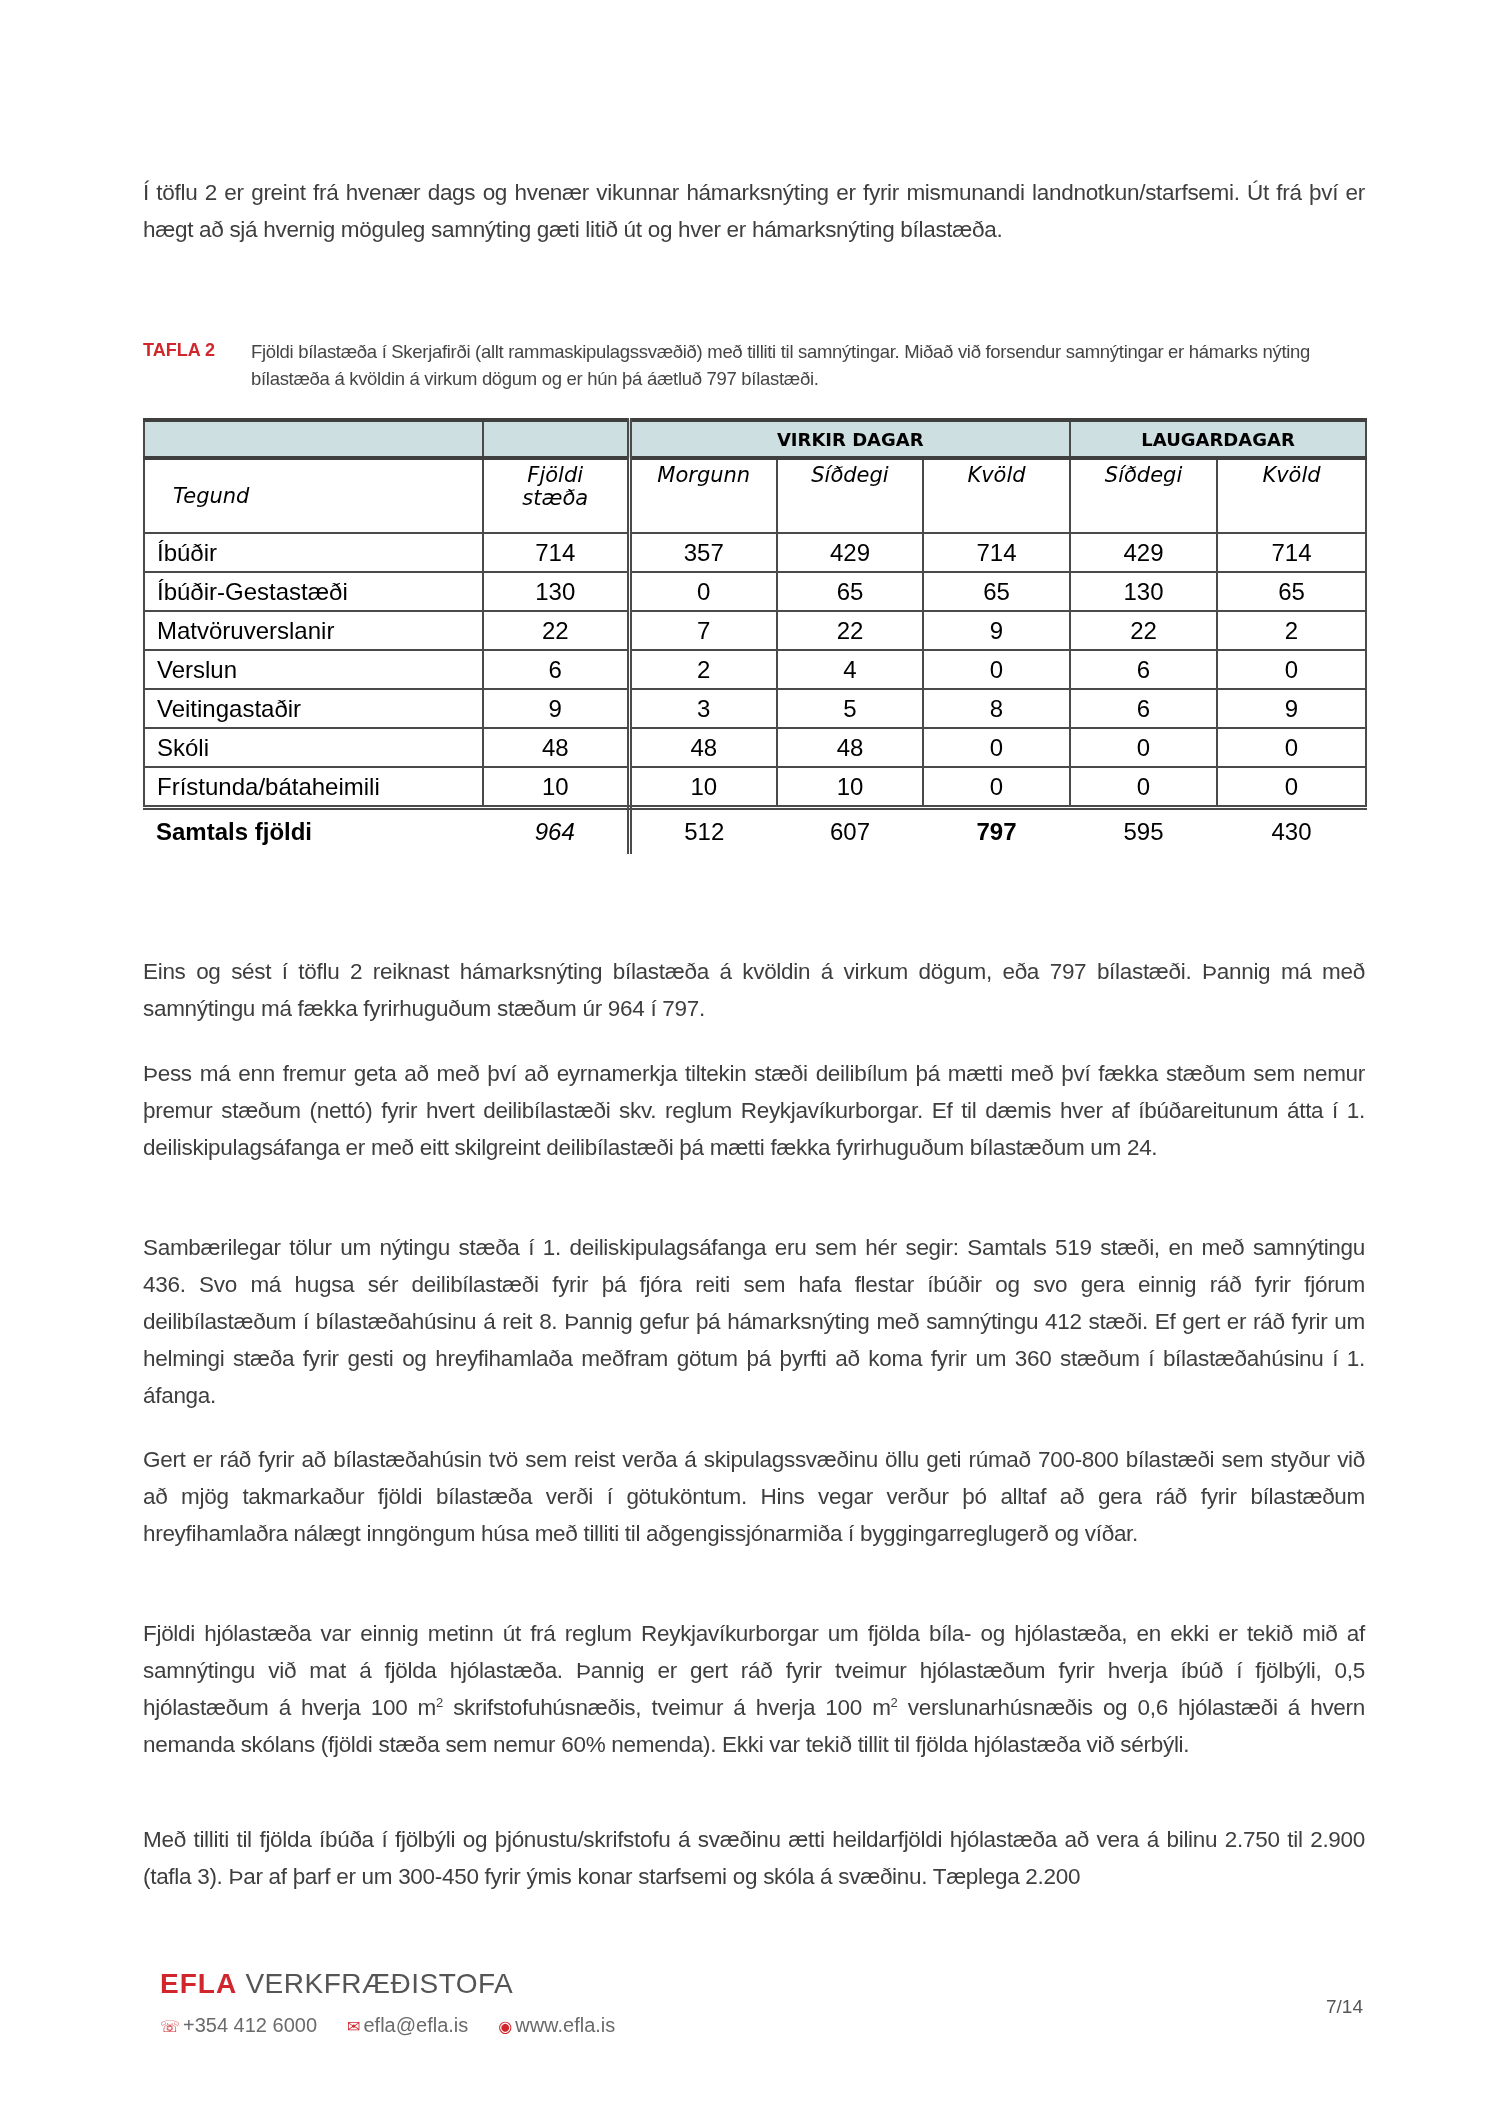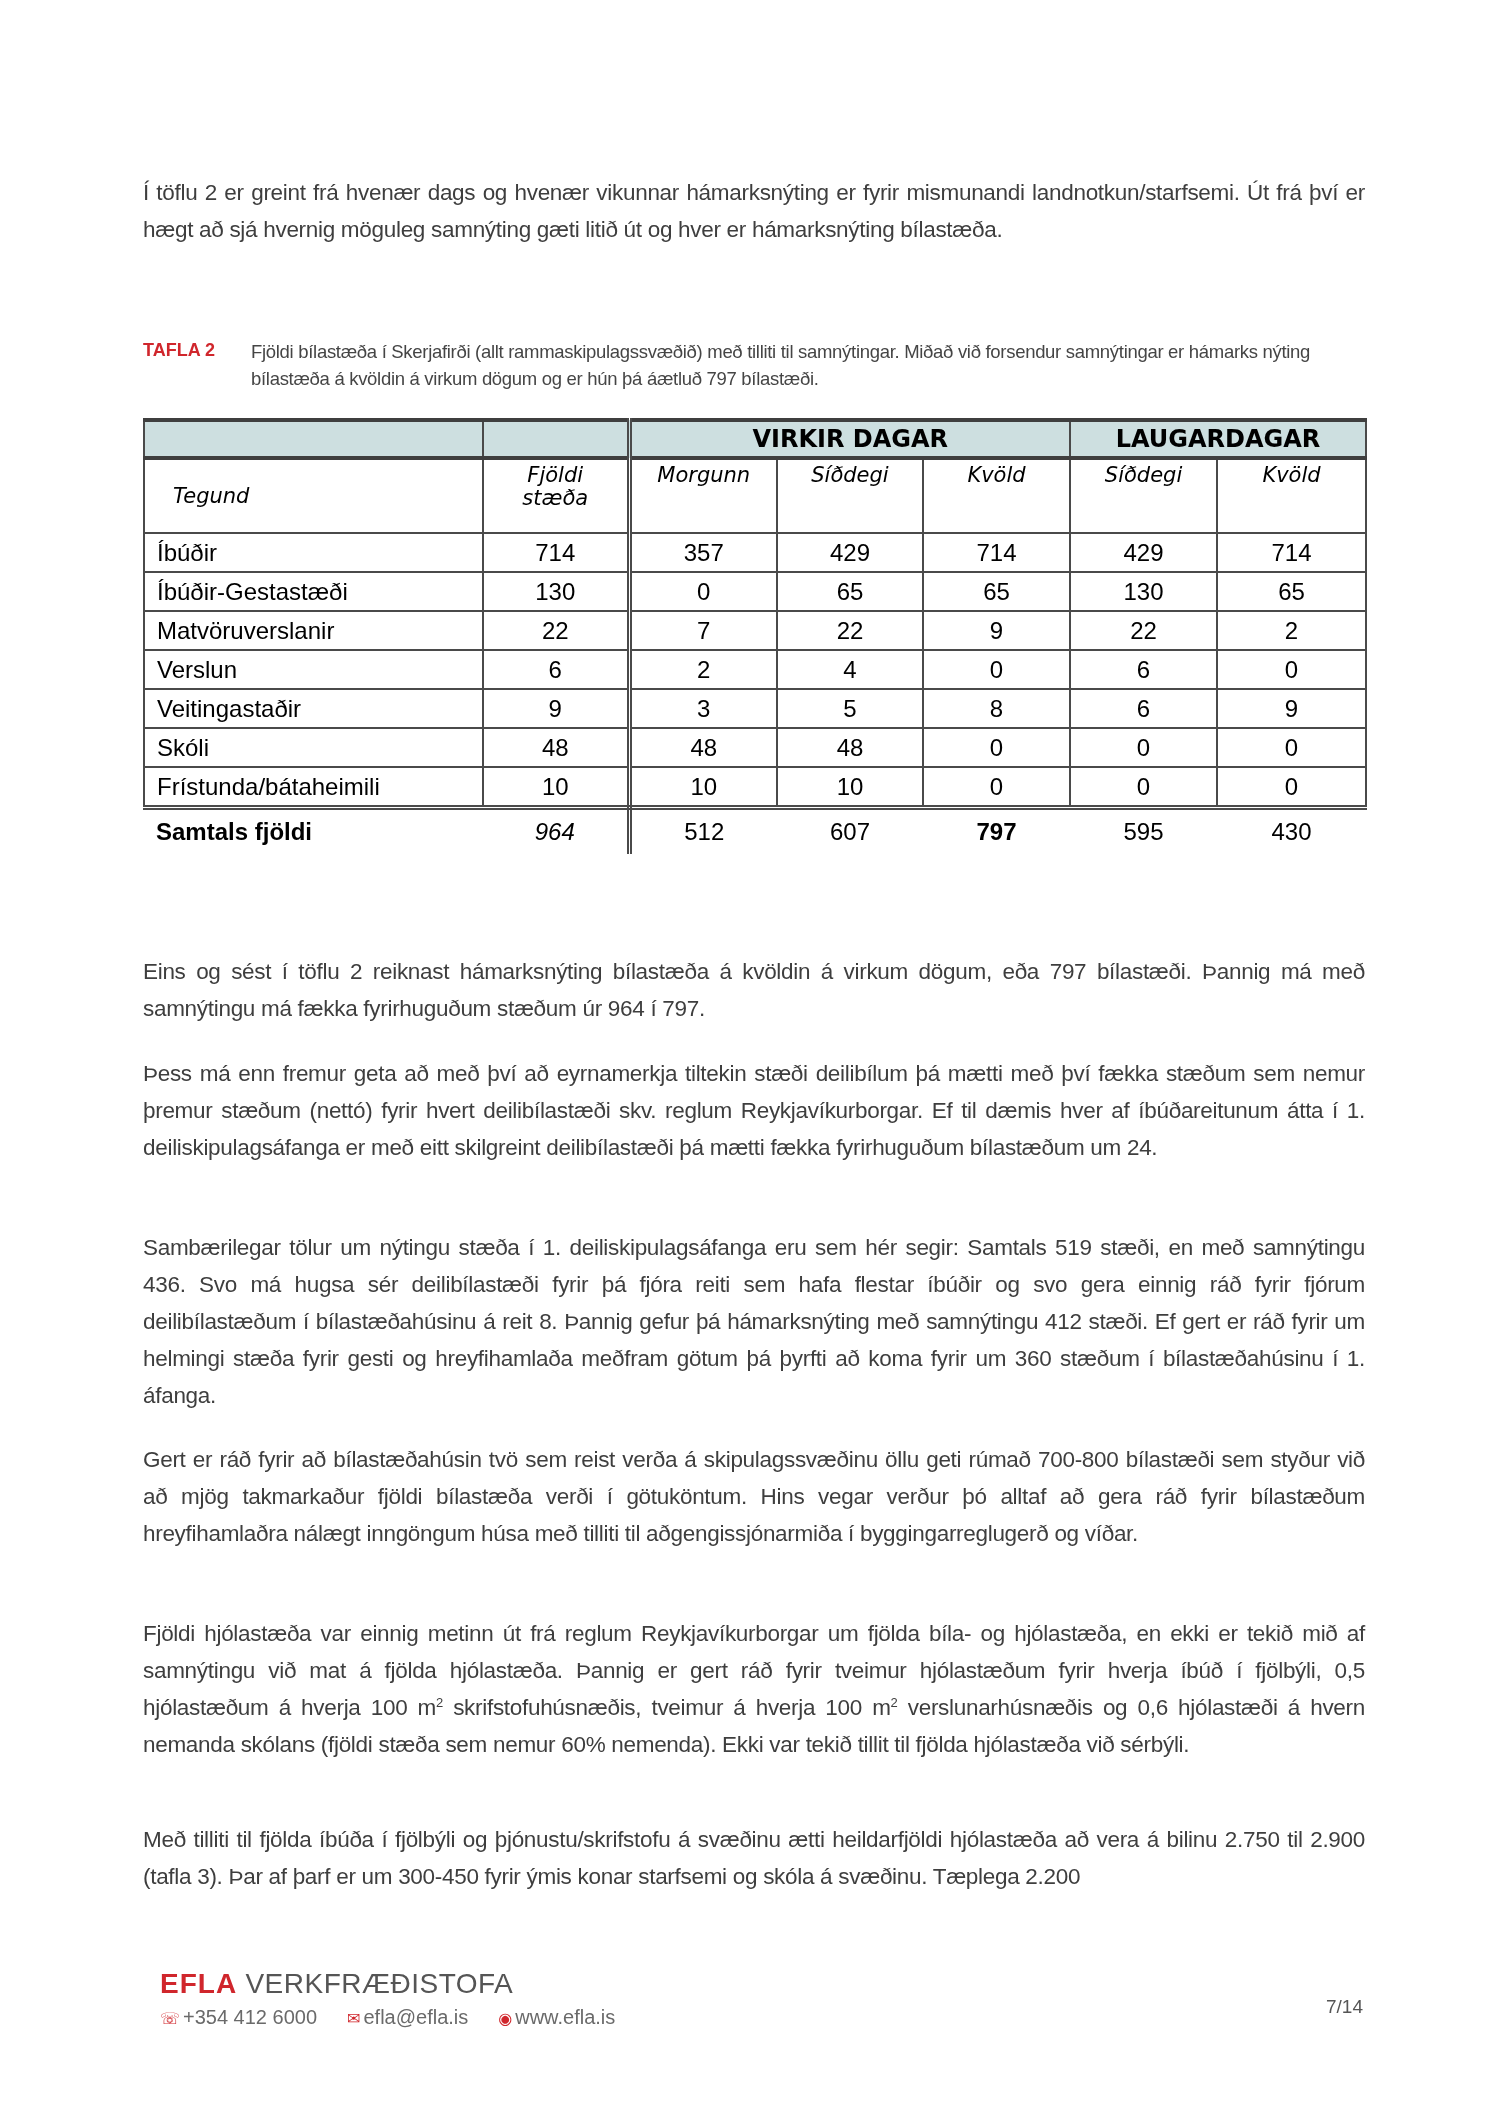--- a/index.html
+++ b/index.html
@@ -5,36 +5,36 @@
   html, body { margin:0; padding:0; background:#ffffff; }
   body { width:1500px; height:2122px; position:relative; overflow:hidden; color:#3b3b3b; font-family:"Liberation Sans", sans-serif; }
   .para { position:absolute; left:143px; width:1222px; font-size:22.5px; line-height:37px; color:#3e3e3e; text-align:justify; font-family:"Liberation Sans Narrow","Liberation Sans", sans-serif; letter-spacing:-0.3px; }
   .para sup { font-size:13px; line-height:0; }
   .caption { position:absolute; left:143px; top:338px; width:1222px; }
   .caption-label { position:absolute; left:0; top:2px; color:#d0262c; font-weight:bold; font-size:18px; }
   .caption-text { position:absolute; left:108px; top:0; width:1114px; font-size:18.5px; line-height:27px; color:#454545; letter-spacing:-0.3px; }
 
   table.t { position:absolute; left:143px; top:418px; width:1222px; border-collapse:collapse; table-layout:fixed; font-family:"DejaVu Sans", sans-serif; color:#000; }
   table.t td { border:2px solid #4a4a4a; padding:0; text-align:center; font-family:"Liberation Sans", sans-serif; font-size:24px; }
-  table.t tr.grp td { background:#cddfe0; height:34px; font-family:"DejaVu Sans", sans-serif; font-weight:bold; font-size:24px; border-top:4px solid #3f3f3f; border-bottom:4px solid #3f3f3f; }
+  table.t tr.grp td { background:#cddfe0; height:34px; font-family:"DejaVu Sans", sans-serif; font-weight:bold; font-size:18px; border-top:4px solid #3f3f3f; border-bottom:4px solid #3f3f3f; }
   table.t tr.sub td { height:68px; font-family:"DejaVu Sans", sans-serif; font-style:italic; font-size:21px; vertical-align:top; padding-top:4px; line-height:23px; }
   table.t tr.sub td.teg { vertical-align:middle; text-align:left; padding-left:28px; padding-top:0; }
   table.t tr.row td { height:37px; font-size:24px; }
   table.t td.lbl { text-align:left; padding-left:12px; }
   table.t td.dbl { border-right:5px double #4a4a4a; }
   table.t tr.last td { border-bottom:5px double #4a4a4a; }
   table.t tr.tot td { border:none; height:44px; font-size:24px; }
   table.t tr.tot td.dbl { border-right:5px double #4a4a4a;font-style:italic; }
   table.t tr.tot td.lbl { font-weight:bold; }
   table.t tr.tot td.bold { font-weight:bold; }
 
   .footer { position:absolute; left:160px; top:1968px; }
   .brand { font-size:28px; color:#555; letter-spacing:0.5px; }
   .brand b { color:#d0262c; font-weight:900; letter-spacing:1px; }
-  .contact { margin-top:6px; font-size:20px; color:#6a6a6a; display:flex; gap:30px; }
+  .contact { margin-top:14px; font-size:20px; color:#6a6a6a; display:flex; gap:30px; }
   .contact span.ic { color:#d0262c; font-size:16px; margin-right:3px; }
   .page-num { position:absolute; left:1326px; top:1996px; font-size:19px; color:#555; }
 </style>
 </head>
 <body>
 
 <div class="para" style="top:174px;">Í töflu 2 er greint frá hvenær dags og hvenær vikunnar hámarksnýting er fyrir mismunandi landnotkun/starfsemi. Út frá því er hægt að sjá hvernig möguleg samnýting gæti litið út og hver er hámarksnýting bílastæða.</div>
 
 <div class="caption">
   <span class="caption-label">TAFLA 2</span>

